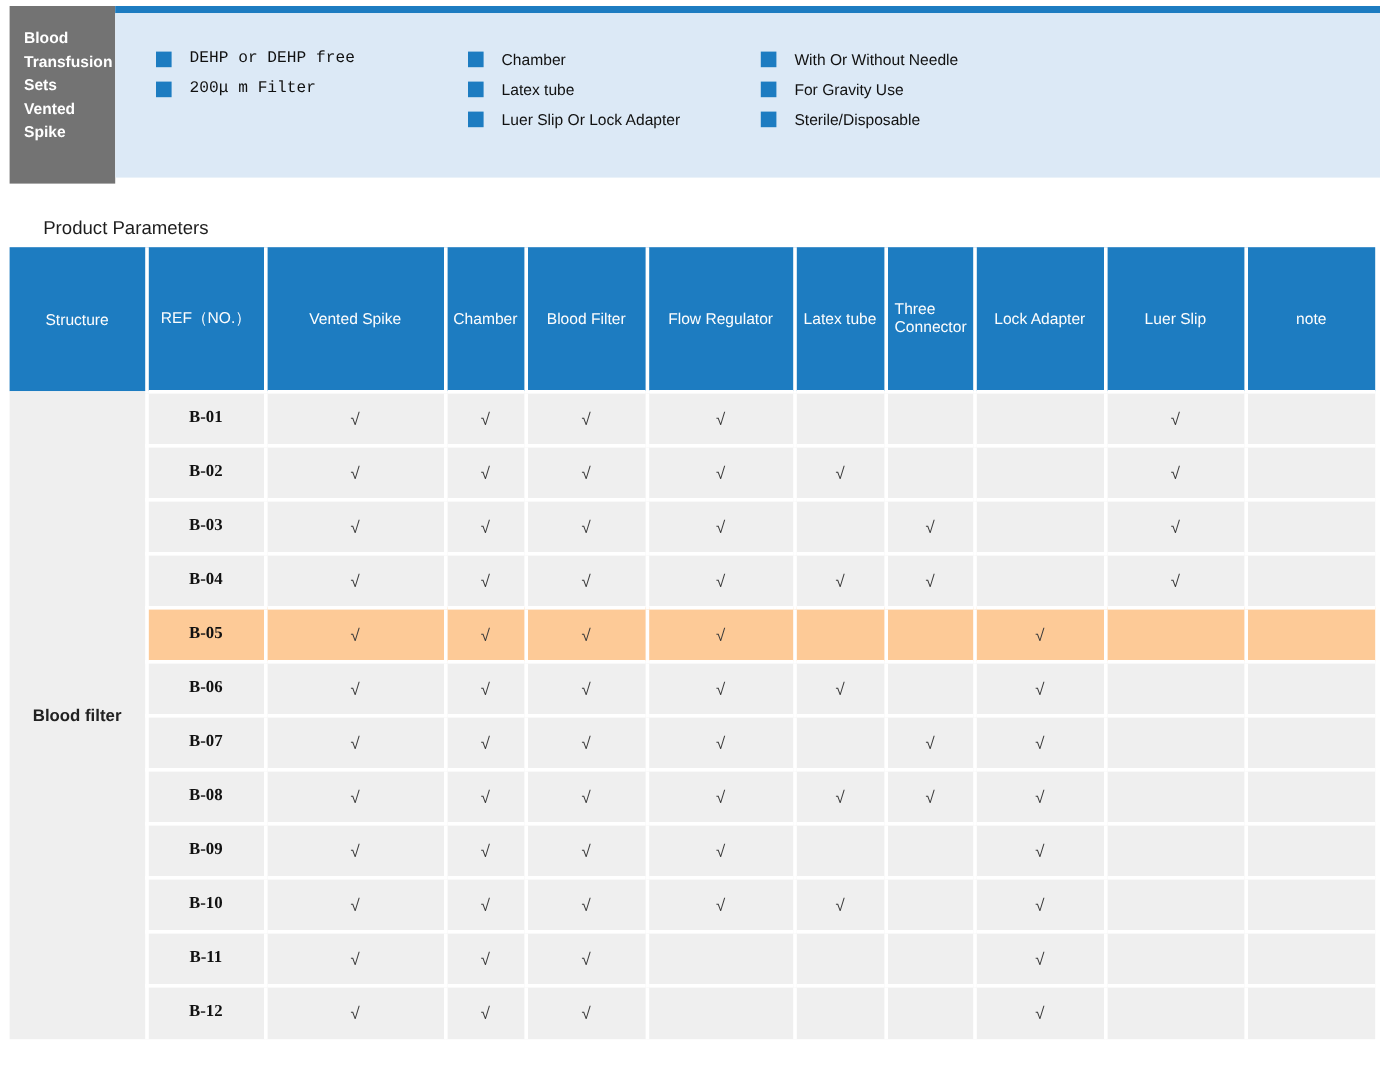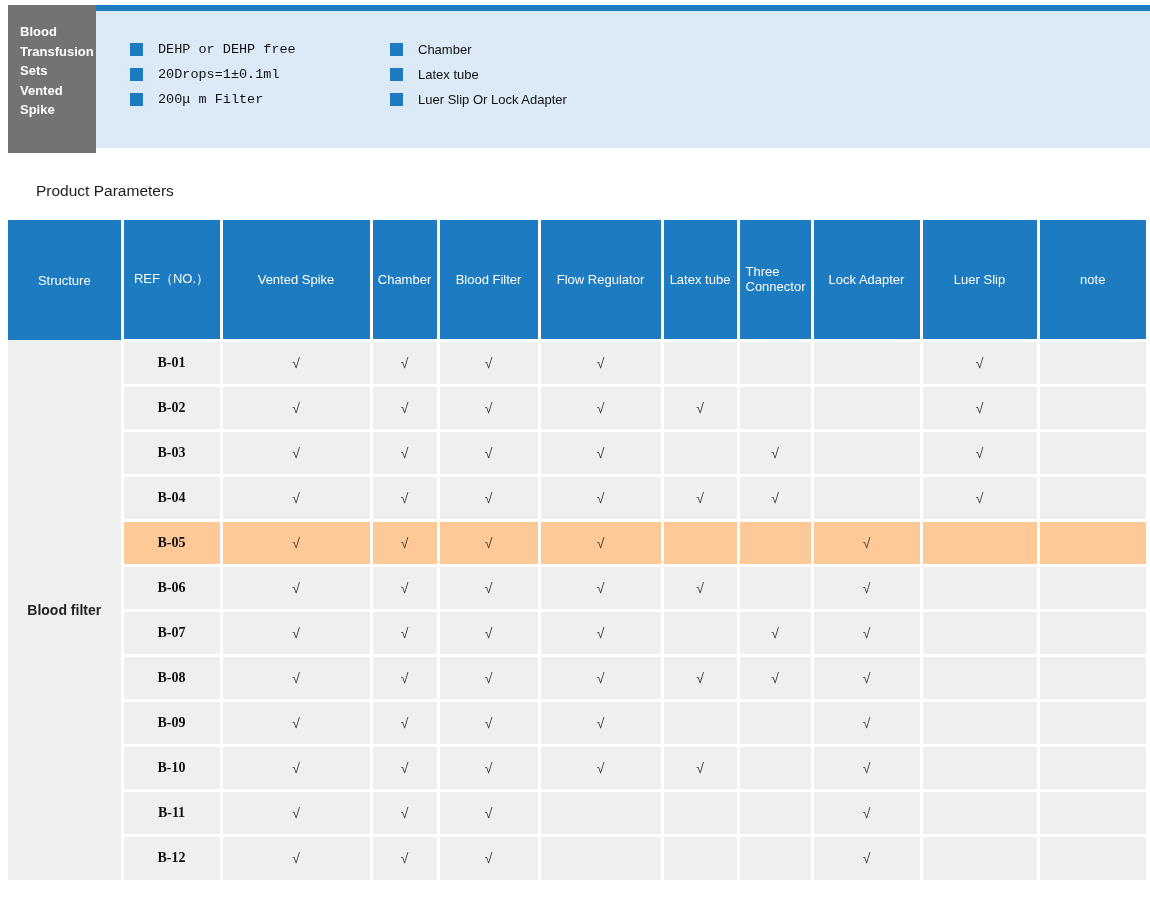--- a/index.html
+++ b/index.html
@@ -40,21 +40,21 @@
 
   
   .section-title {
     margin: 22px 0 0 36px;
     font-size: 15.5px; color: #1d1d1d; font-weight: normal;
   }
 
   
   table.params {
     border-collapse: collapse; table-layout: fixed;
-    width: 1138px; margin: 20px 0 0 8px; border-radius: 32px;
+    width: 1138px; margin: 6px 0 0 8px; border-radius: 32px;
   }
   table.params th {
     background: #1d7cc1; color: #fdfdfd;
     font-weight: normal; font-size: 13px;
     height: 120px; text-align: center;
     border-right: 3px solid #ffffff;
     padding: 0 4px; vertical-align: middle;
   }
   table.params th:last-child { border-right: none; }
   table.params th.th-left { text-align: left; padding-left: 6px; }
@@ -91,43 +91,53 @@
     <div class="panel-topline"></div>
     <div class="panel-body">
 
       <div class="feat-col feat-col-1">
         <div class="feat-item">
           <span class="bullet"></span>
           <span class="feat-text">DEHP or DEHP free</span>
         </div>
         <div class="feat-item">
           <span class="bullet"></span>
-          <span class="feat-text">20Drops=1±0.1ml</span>
-        </div>
-        <div class="feat-item">
-          <span class="bullet"></span>
           <span class="feat-text">200μ m Filter</span>
         </div>
       </div>
 
       <div class="feat-col feat-col-2">
         <div class="feat-item">
           <span class="bullet"></span>
           <span class="feat-text">Chamber</span>
         </div>
         <div class="feat-item">
           <span class="bullet"></span>
           <span class="feat-text">Latex tube</span>
         </div>
         <div class="feat-item">
           <span class="bullet"></span>
           <span class="feat-text">Luer Slip Or Lock Adapter</span>
         </div>
       </div>
 
+      <div class="feat-col feat-col-3">
+        <div class="feat-item">
+          <span class="bullet"></span>
+          <span class="feat-text">With Or Without Needle</span>
+        </div>
+        <div class="feat-item">
+          <span class="bullet"></span>
+          <span class="feat-text">For Gravity Use</span>
+        </div>
+        <div class="feat-item">
+          <span class="bullet"></span>
+          <span class="feat-text">Sterile/Disposable</span>
+        </div>
+      </div>
 
     </div>
   </div>
 </div>
 
 <h2 class="section-title">Product Parameters</h2>
 
 <table class="params">
   <colgroup>
     <col style="width:114px">

